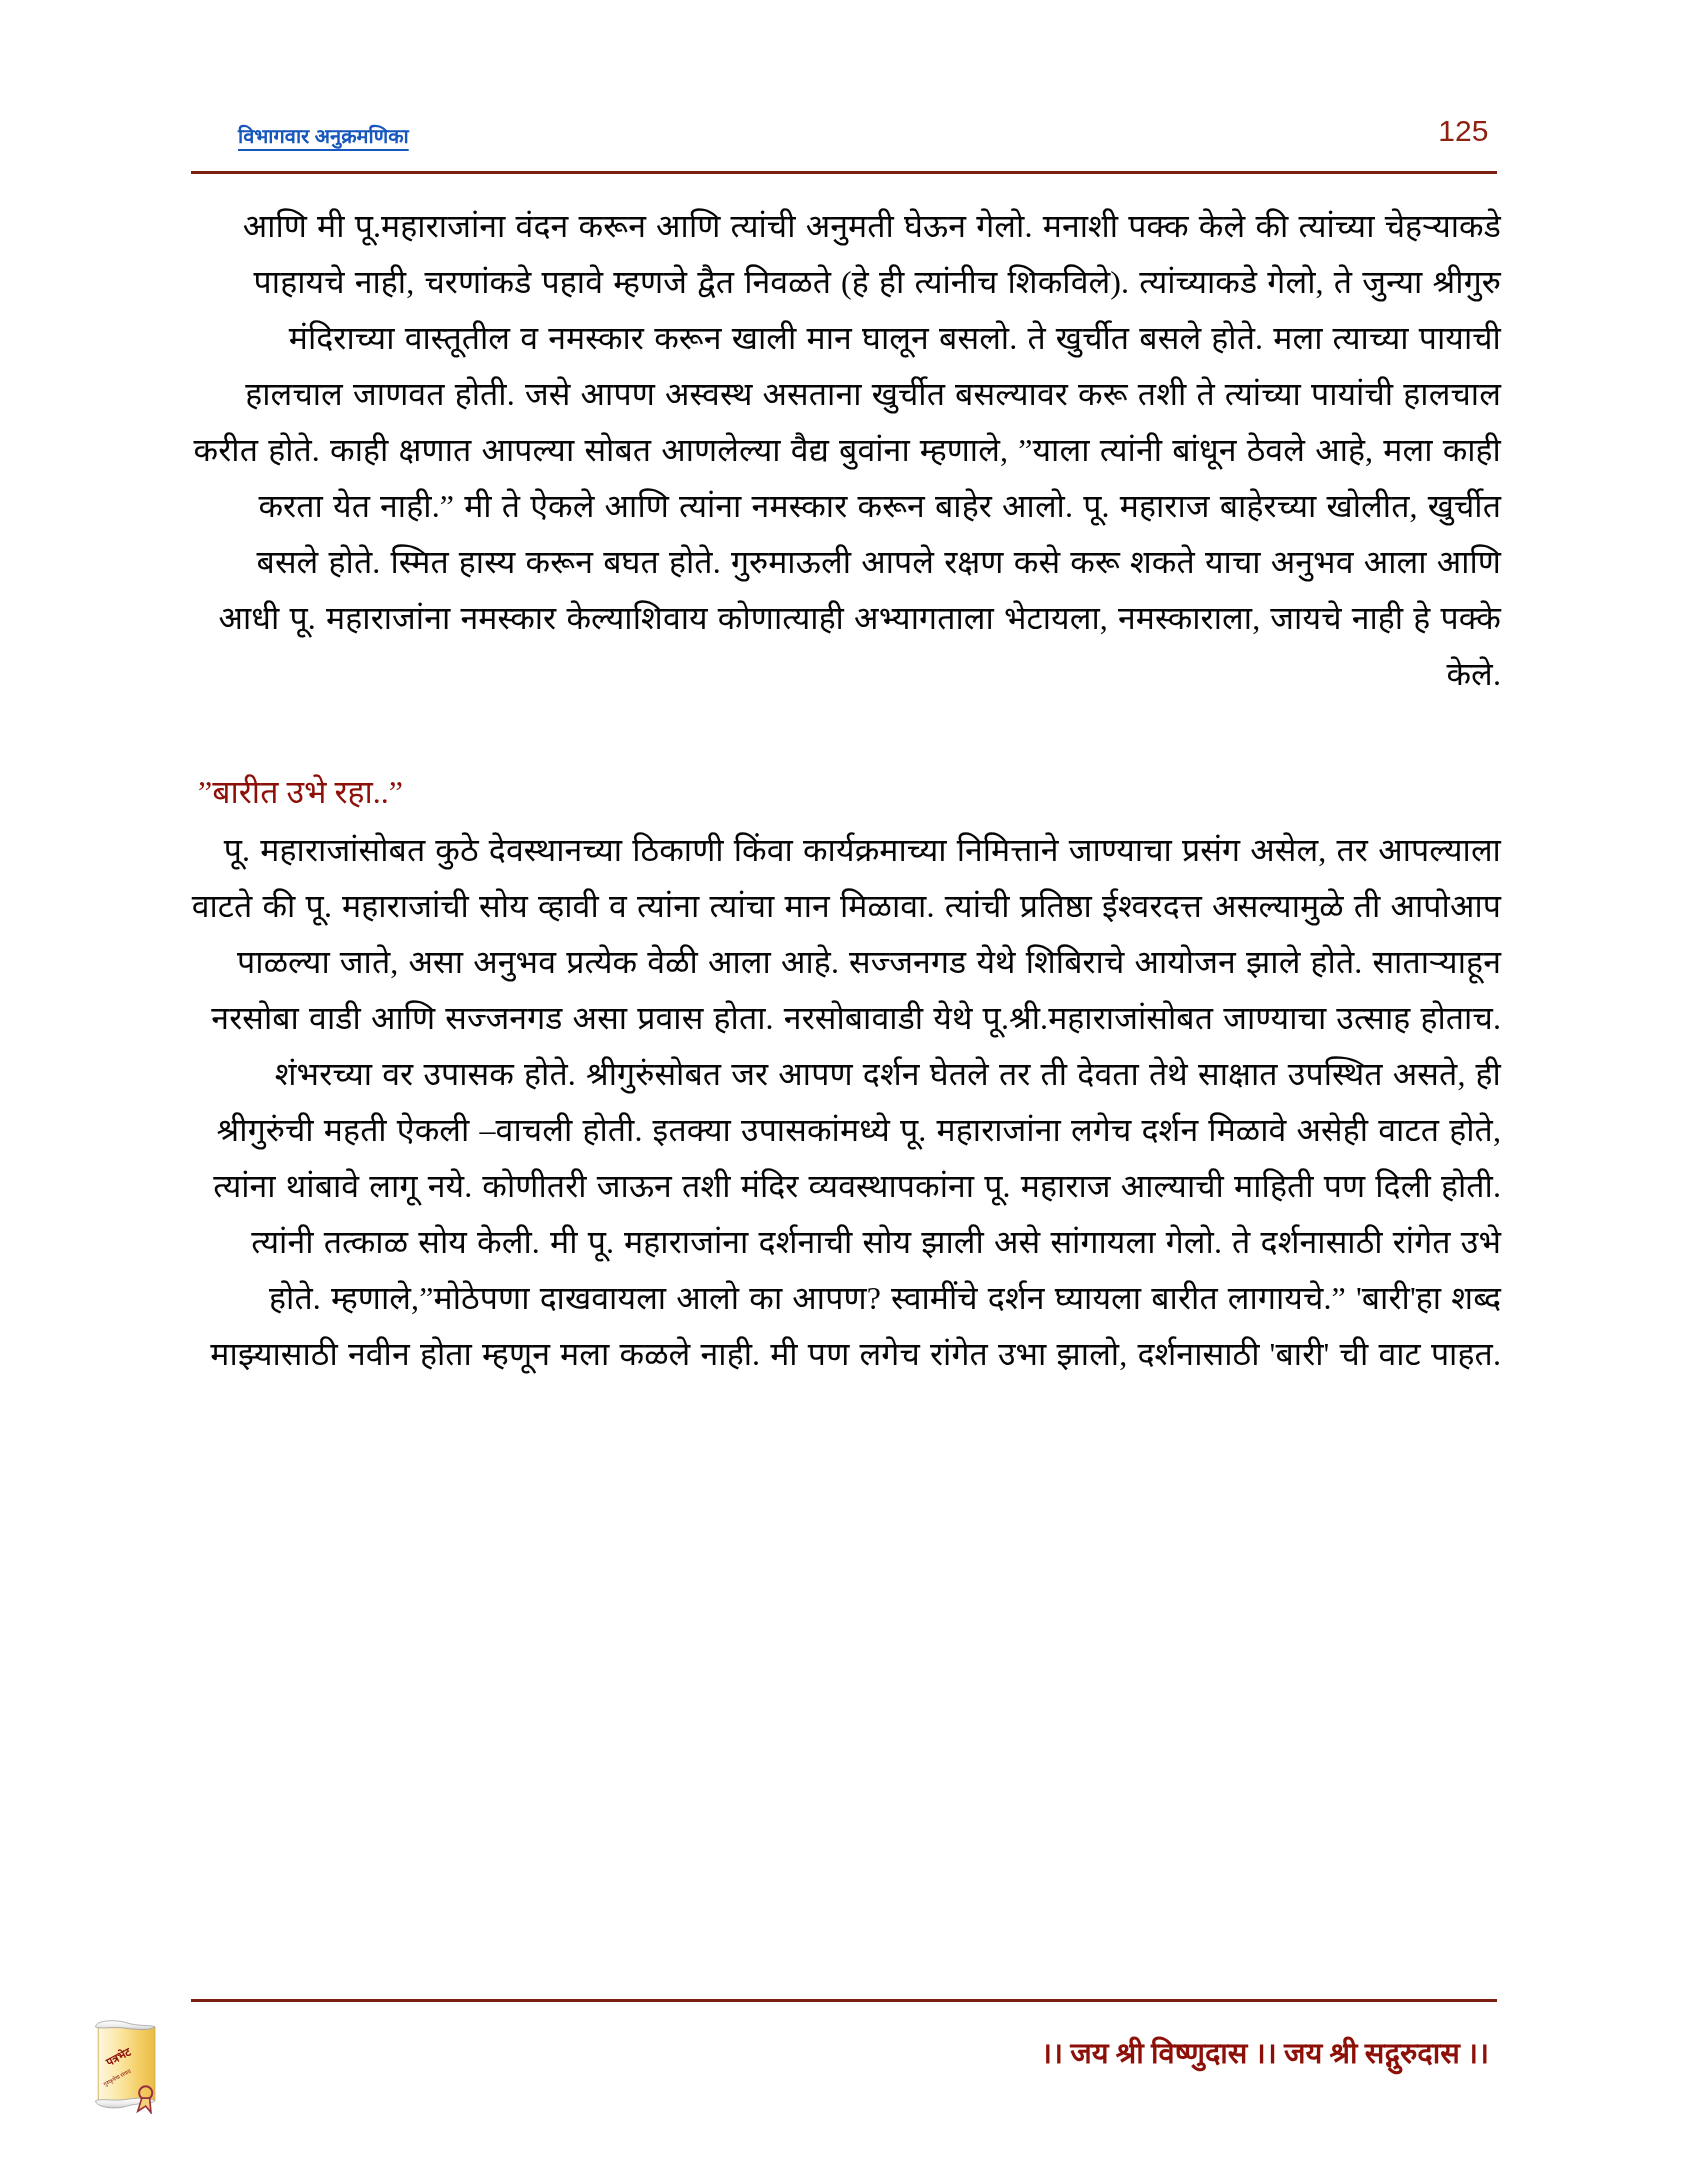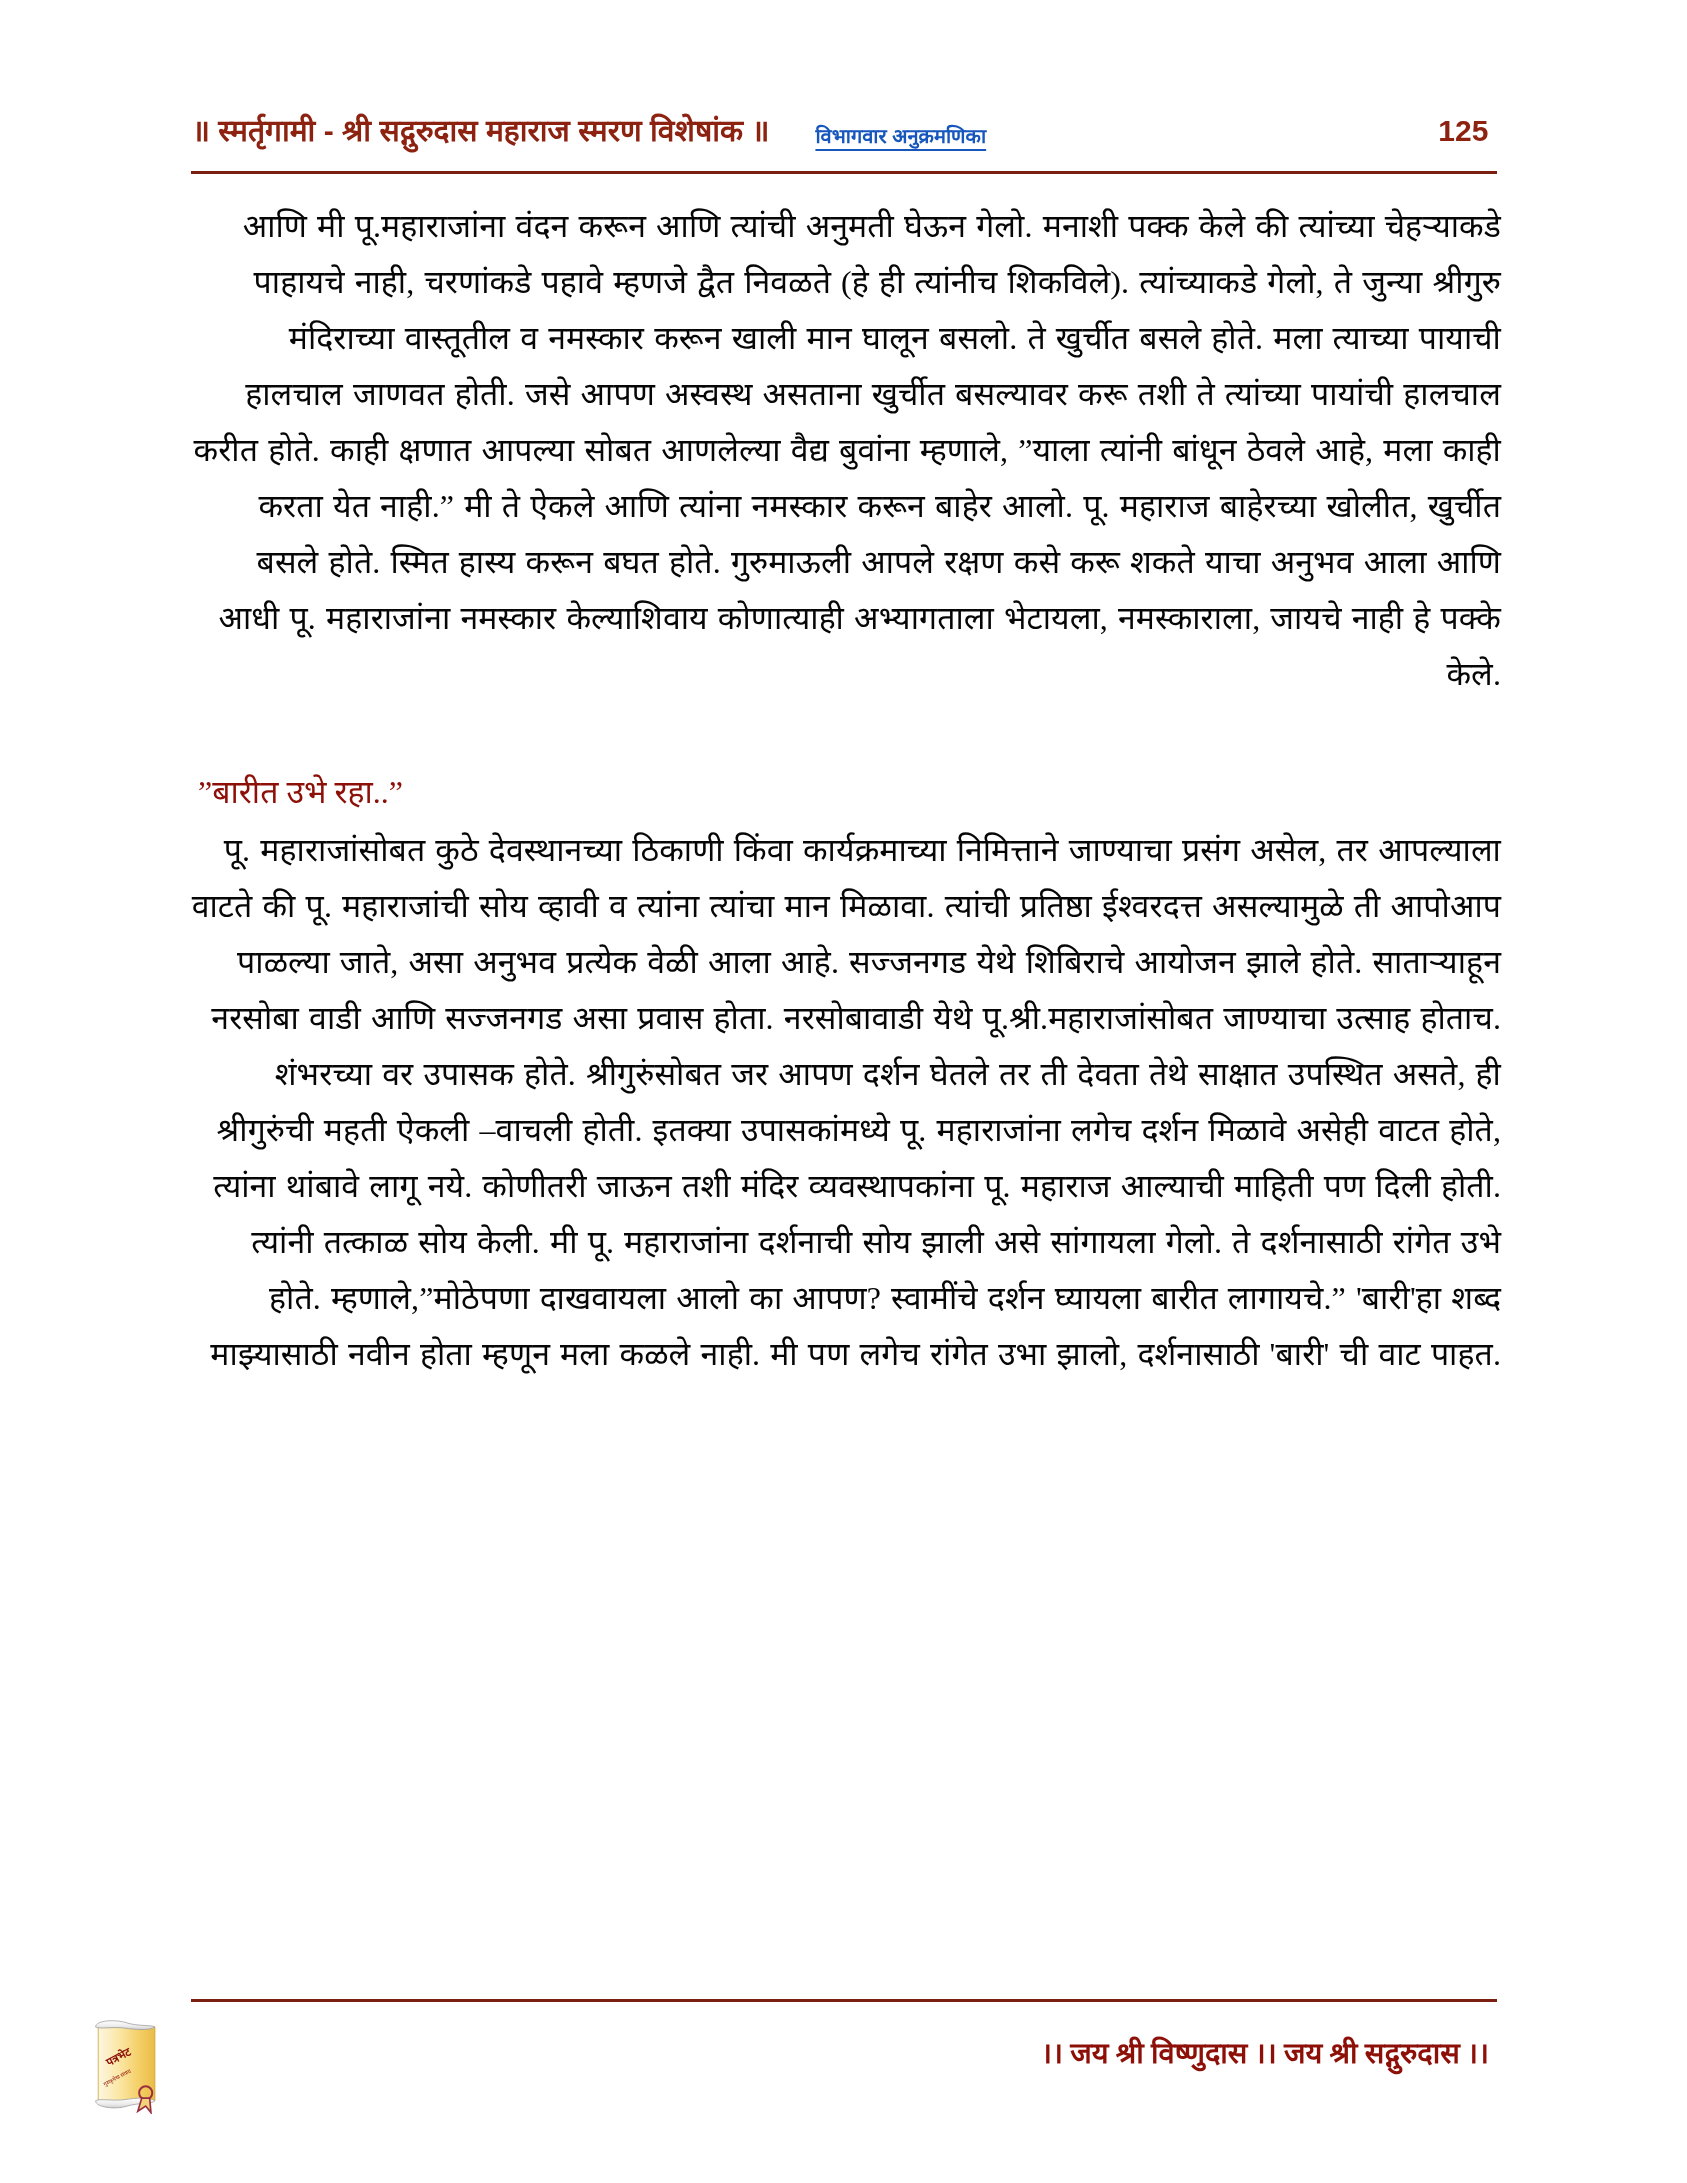--- a/index.html
+++ b/index.html
@@ -44,21 +44,21 @@
     margin-left: 46px;
     white-space: nowrap;
     line-height: 1;
     font-family: "Liberation Sans", "DejaVu Sans", sans-serif;
     cursor: pointer;
   }
   .header-pageno {
     margin-left: auto;
     color: #8d2211;
     font-size: 30px;
-    font-weight: bold;
+    font-weight: normal;
     line-height: 1;
     font-family: "Liberation Sans", "DejaVu Sans", sans-serif;
     padding-right: 6.6px;
   }
 
   .rule-top {
     position: absolute;
     top: 171px;
     left: 191px;
     width: 1306px;
@@ -127,21 +127,20 @@
     height: 99px;
   }
   .logo svg { display: block; }
 </style>
 </head>
 <body>
 
 <div class="page">
 
   <div class="header">
-    <span class="header-title">॥ स्मर्तृगामी - श्री सद्गुरुदास महाराज स्मरण विशेषांक ॥</span>
     <span class="header-link">विभागवार अनुक्रमणिका</span>
     <span class="header-pageno">125</span>
   </div>
 
   <div class="rule-top"></div>
 
   <div class="content">
     <p class="para first">आणि मी पू.महाराजांना वंदन करून आणि त्यांची अनुमती घेऊन गेलो. मनाशी पक्क केले की त्यांच्या चेहऱ्याकडे पाहायचे नाही, चरणांकडे पहावे म्हणजे द्वैत निवळते (हे ही त्यांनीच शिकविले). त्यांच्याकडे गेलो, ते जुन्या श्रीगुरु मंदिराच्या वास्तूतील व नमस्कार करून खाली मान घालून बसलो. ते खुर्चीत बसले होते. मला त्याच्या पायाची हालचाल जाणवत होती. जसे आपण अस्वस्थ असताना खुर्चीत बसल्यावर करू तशी ते त्यांच्या पायांची हालचाल करीत होते. काही क्षणात आपल्या सोबत आणलेल्या वैद्य बुवांना म्हणाले, ”याला त्यांनी बांधून ठेवले आहे, मला काही करता येत नाही.” मी ते ऐकले आणि त्यांना नमस्कार करून बाहेर आलो. पू. महाराज बाहेरच्या  खोलीत, खुर्चीत बसले होते. स्मित हास्य करून बघत होते. गुरुमाऊली आपले रक्षण कसे करू शकते याचा अनुभव आला आणि आधी पू. महाराजांना नमस्कार केल्याशिवाय कोणात्याही अभ्यागताला भेटायला, नमस्काराला, जायचे नाही हे पक्के केले.</p>
 
     <div class="gap"></div>

